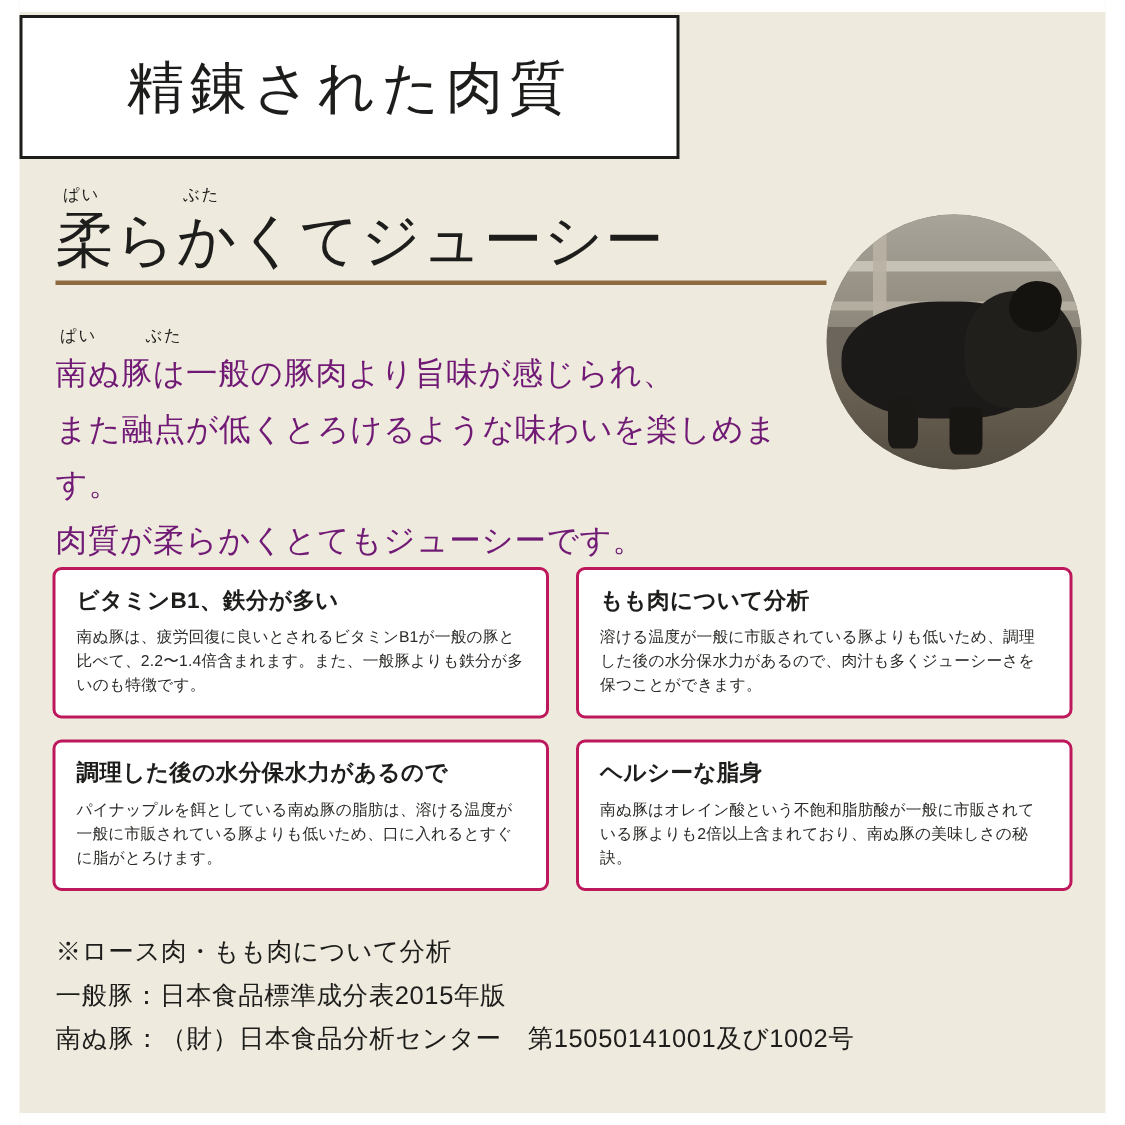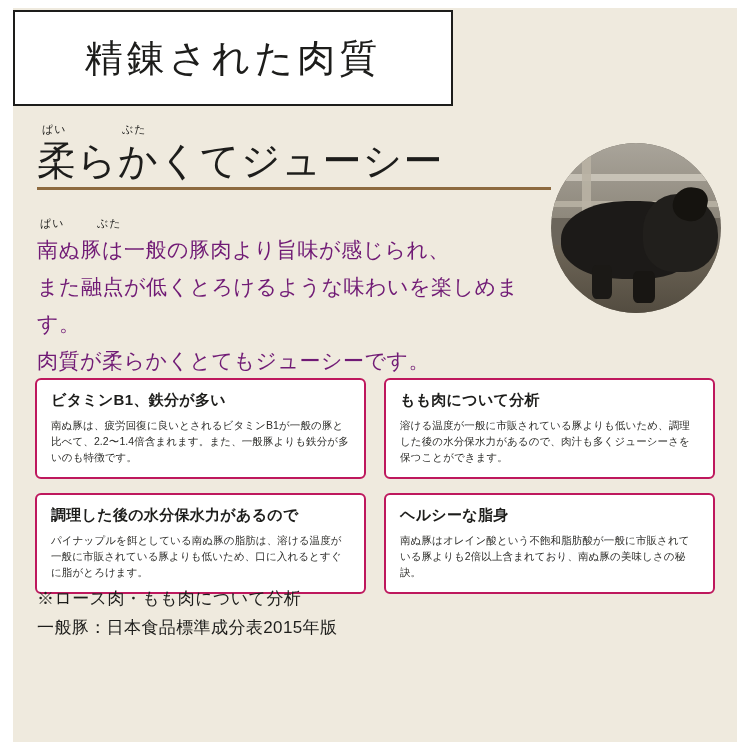--- a/index.html
+++ b/index.html
@@ -246,21 +246,21 @@
     font-size: 10.5px;
     line-height: 16px;
     color: #2b2b28;
     letter-spacing: 0.1px;
   }
 
   
   .notes {
     position: absolute;
     left: 24px;
-    top: 584px;
+    top: 620px;
     width: 690px;
   }
   .note-line {
     font-size: 17px;
     line-height: 29px;
     color: #1d1d1b;
     letter-spacing: 0.4px;
   }
 </style>
 </head>
@@ -321,15 +321,16 @@
     </div>
     <div class="card">
       <div class="card-title">ヘルシーな脂身</div>
       <div class="card-body">南ぬ豚はオレイン酸という不飽和脂肪酸が一般に市販されている豚よりも2倍以上含まれており、南ぬ豚の美味しさの秘訣。</div>
     </div>
   </div>
 
   <div class="notes">
     <div class="note-line">※ロース肉・もも肉について分析</div>
     <div class="note-line">一般豚：日本食品標準成分表2015年版</div>
+    <div class="note-line">南ぬ豚：（財）日本食品分析センター　第15050141001及び1002号</div>
   </div>
 
 </div>
 
 </body></html>

